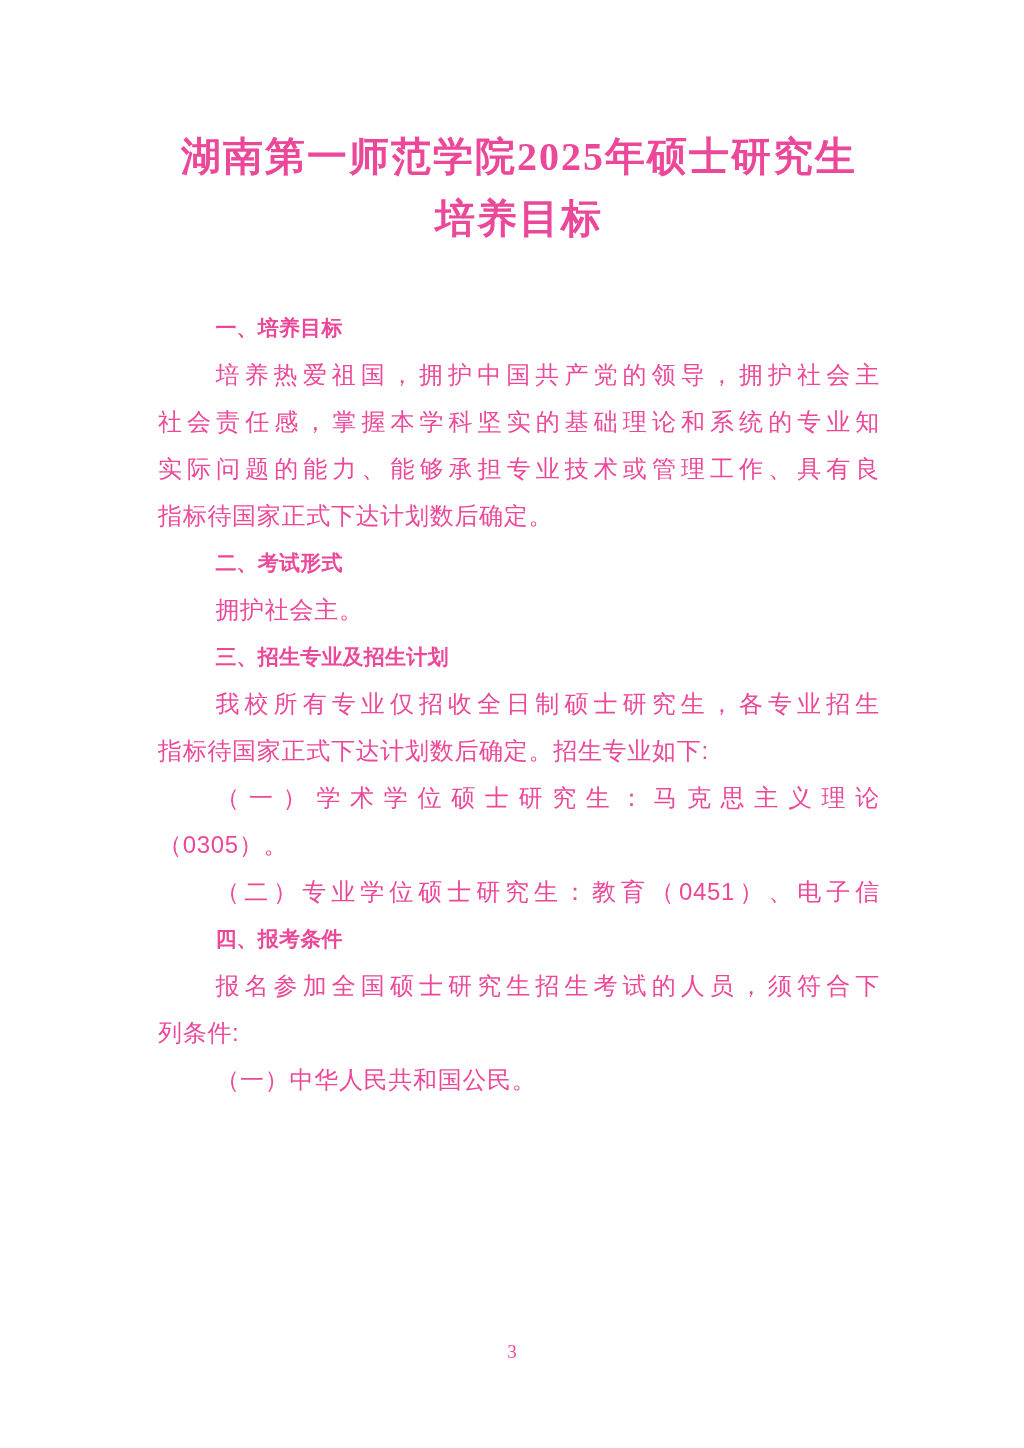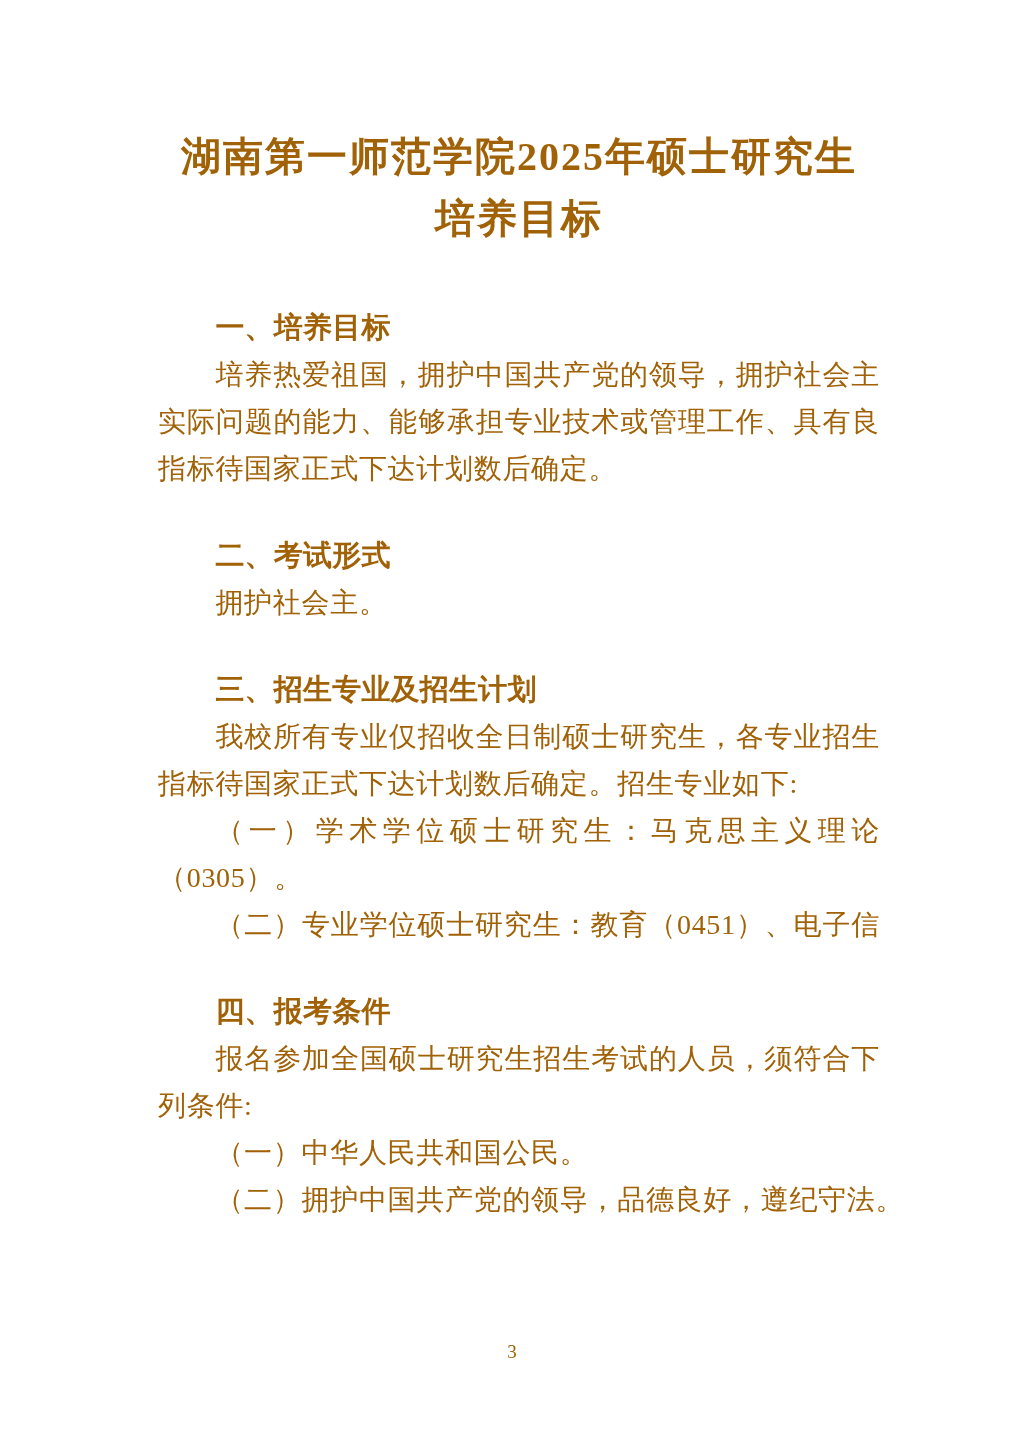--- a/index.html
+++ b/index.html
@@ -5,21 +5,21 @@
   html, body {
     margin: 0;
     padding: 0;
     background: #ffffff;
   }
   .page {
     position: relative;
     width: 1024px;
     height: 1448px;
     background: #ffffff;
-    color: #a16207;
+    color: #ec4899;
     overflow: hidden;
     font-family: "Liberation Serif", "DejaVu Serif", serif;
   }
   .content {
     position: absolute;
     left: 158px;
     top: 0;
     width: 722px;
   }
   .title-block {
@@ -31,33 +31,32 @@
     font-weight: bold;
     font-size: 40px;
     line-height: 62px;
     letter-spacing: 2px;
     white-space: nowrap;
   }
   .lines {
     margin-top: 54px;
   }
   .ln {
-    font-family: Liberation Serif, serif;
-    font-size: 28px;
+    font-family: Liberation Sans, sans-serif;
+    font-size: 24px;
     line-height: 47px;
     letter-spacing: 0.7px;
     text-align: left;
   }
   .h {
     font-family: "Liberation Sans", "DejaVu Sans", sans-serif;
     font-weight: bold;
-    font-size: 29px;
+    font-size: 21px;
     letter-spacing: 0.2px;
     white-space: nowrap;
-    margin-top: 40px;
   }
   .ind {
     text-indent: 57.4px;
   }
   .jf {
     text-align: justify;
     text-align-last: justify;
   }
   .nw {
     white-space: nowrap;
@@ -80,33 +79,33 @@
   <div class="content">
 
     <div class="title-block">
       <div class="title-line">湖南第一师范学院2025年硕士研究生</div>
       <div class="title-line">培养目标</div>
     </div>
 
     <div class="lines">
       <div class="ln h ind nw">一、培养目标</div>
       <div class="ln ind jf">培养热爱祖国，拥护中国共产党的领导，拥护社会主</div>
+      <div class="ln jf">社会责任感，掌握本学科坚实的基础理论和系统的专业知</div>
       <div class="ln jf">实际问题的能力、能够承担专业技术或管理工作、具有良</div>
       <div class="ln nw">指标待国家正式下达计划数后确定。</div>
       <div class="ln h ind nw">二、考试形式</div>
       <div class="ln ind nw">拥护社会主。</div>
       <div class="ln h ind nw">三、招生专业及招生计划</div>
       <div class="ln ind jf">我校所有专业仅招收全日制硕士研究生，各专业招生</div>
       <div class="ln nw">指标待国家正式下达计划数后确定。招生专业如下:</div>
       <div class="ln ind jf">（一）学术学位硕士研究生：马克思主义理论</div>
       <div class="ln nw">（0305）。</div>
       <div class="ln ind jf">（二）专业学位硕士研究生：教育（0451）、电子信</div>
       <div class="ln h ind nw">四、报考条件</div>
       <div class="ln ind jf">报名参加全国硕士研究生招生考试的人员，须符合下</div>
       <div class="ln nw">列条件:</div>
       <div class="ln ind nw">（一）中华人民共和国公民。</div>
-      <div class="ln ind nw">（二）拥护中国共产党的领导，品德良好，遵纪守法。</div>
     </div>
 
   </div>
 
   <div class="footer">3</div>
 </div>
 
 </body></html>

